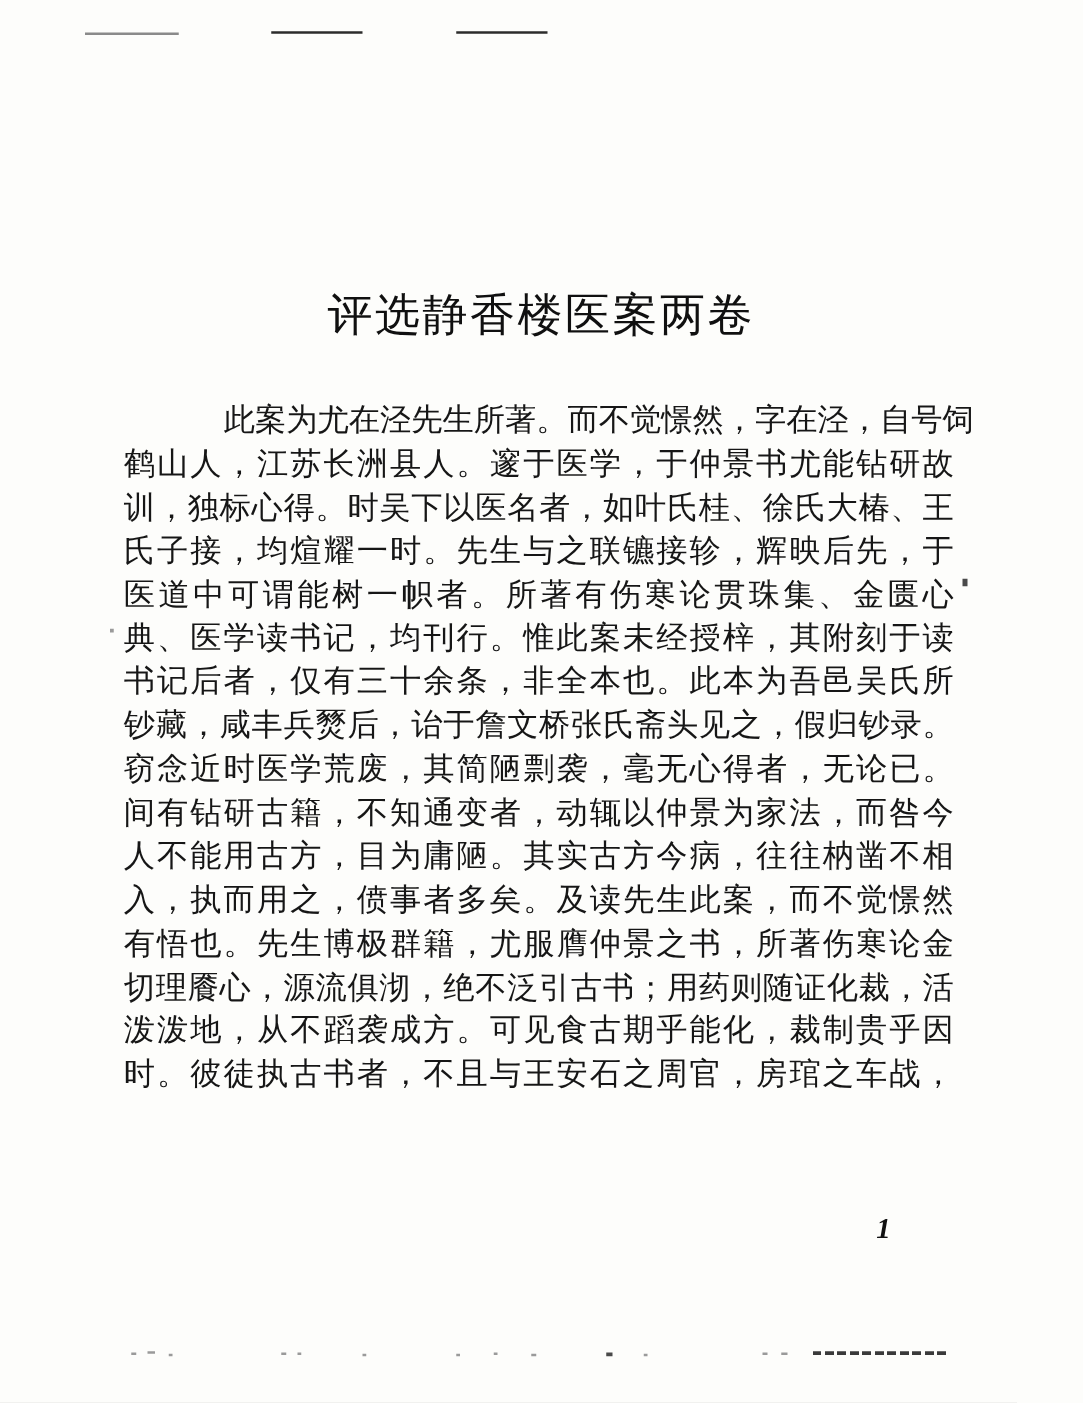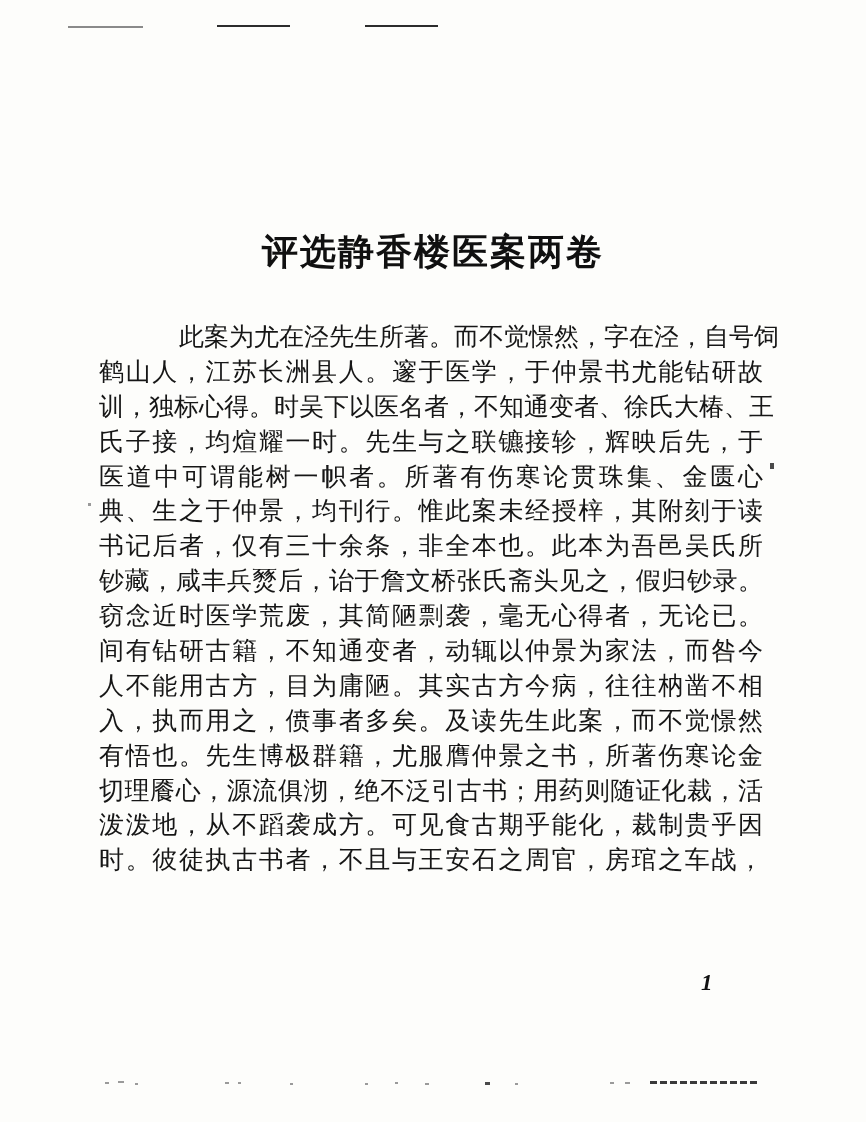--- a/index.html
+++ b/index.html
@@ -25,21 +25,21 @@
   }
   .rule.light { background: #8a8a8a; }
   
   .doc-title {
     position: absolute;
     top: 228px;
     left: 0;
     width: 866px;
     text-align: center;
     font-size: 36px;
-    font-weight: bold;
+    font-weight: normal;
     letter-spacing: 2px;
     color: #101010;
     white-space: nowrap;
   }
   
   .body-block {
     position: absolute;
     left: 99px;
     top: 320px;
     width: 664px;
@@ -91,24 +91,24 @@
 
   <div class="rule light" style="left:68px; top:26px; width:75px;"></div>
   <div class="rule" style="left:217px; top:25px; width:73px;"></div>
   <div class="rule" style="left:365px; top:25px; width:73px;"></div>
 
   <div class="doc-title">评选静香楼医案两卷</div>
 
   <div class="body-block">
     <div class="body-line indent">此案为尤在泾先生所著。而不觉憬然，字在泾，自号饲</div>
     <div class="body-line">鹤山人，江苏长洲县人。邃于医学，于仲景书尤能钻研故</div>
-    <div class="body-line">训，独标心得。时吴下以医名者，不知通变者、徐氏大椿、王</div>
+    <div class="body-line">训，独标心得。时吴下以医名者，如叶氏桂、徐氏大椿、王</div>
     <div class="body-line">氏子接，均煊耀一时。先生与之联镳接轸，辉映后先，于</div>
     <div class="body-line">医道中可谓能树一帜者。所著有伤寒论贯珠集、金匮心</div>
-    <div class="body-line">典、生之于仲景，均刊行。惟此案未经授梓，其附刻于读</div>
+    <div class="body-line">典、医学读书记，均刊行。惟此案未经授梓，其附刻于读</div>
     <div class="body-line">书记后者，仅有三十余条，非全本也。此本为吾邑吴氏所</div>
     <div class="body-line">钞藏，咸丰兵燹后，诒于詹文桥张氏斋头见之，假归钞录。</div>
     <div class="body-line">窃念近时医学荒废，其简陋剽袭，毫无心得者，无论已。</div>
     <div class="body-line">间有钻研古籍，不知通变者，动辄以仲景为家法，而咎今</div>
     <div class="body-line">人不能用古方，目为庸陋。其实古方今病，往往枘凿不相</div>
     <div class="body-line">入，执而用之，偾事者多矣。及读先生此案，而不觉憬然</div>
     <div class="body-line">有悟也。先生博极群籍，尤服膺仲景之书，所著伤寒论金</div>
     <div class="body-line">切理餍心，源流俱沏，绝不泛引古书；用药则随证化裁，活</div>
     <div class="body-line">泼泼地，从不蹈袭成方。可见食古期乎能化，裁制贵乎因</div>
     <div class="body-line">时。彼徒执古书者，不且与王安石之周官，房琯之车战，</div>

